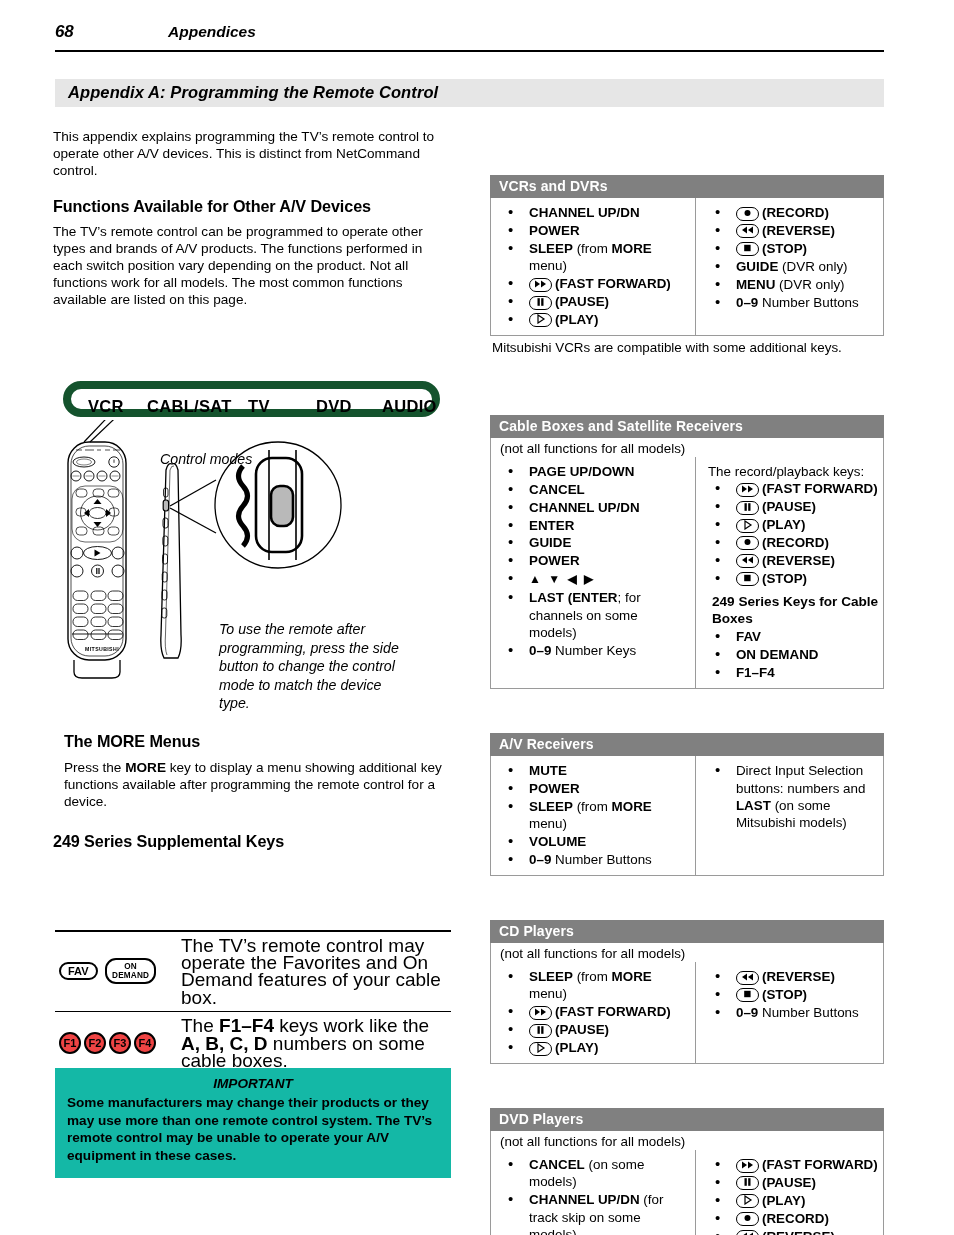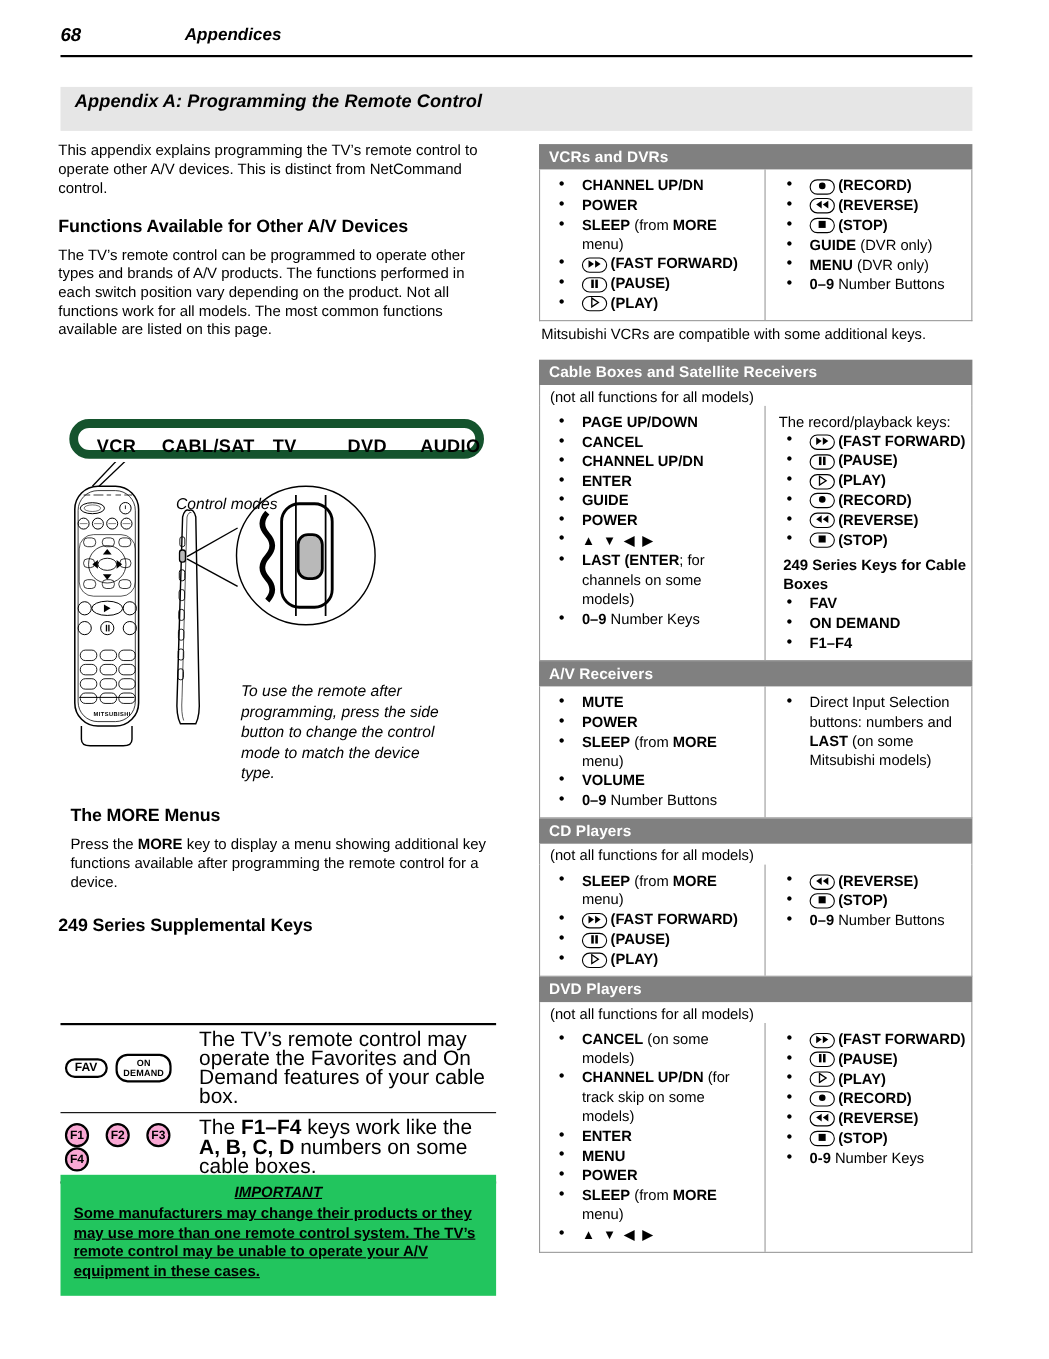--- a/index.html
+++ b/index.html
@@ -24,21 +24,21 @@
   #page-header .pg-title {
     position:absolute; left:113px; top:1px;
     font-size:15.5px; font-weight:bold; font-style:italic;
   }
   #page-header .rule {
     position:absolute; left:0; bottom:0; width:829px; height:2px; background:#000;
   }
 
   
   #appendix-bar {
-    position:absolute; left:55px; top:79px; width:829px; height:40px;
+    position:absolute; left:55px; top:79px; width:829px; height:28px;
     background:#e6e6e6;
   }
   #appendix-bar .txt {
     position:absolute; left:13px; top:4px;
     font-size:16.5px; font-weight:bold; font-style:italic; letter-spacing:0.1px;
   }
 
   
   #left-col { position:absolute; left:53px; top:128px; width:400px; }
   #right-col { position:absolute; left:490px; top:131px; width:394px; }
@@ -81,39 +81,39 @@
 
   .pillbtn {
     display:inline-block; border:2.2px solid #000; border-radius:11px;
     padding:1px 7px; font-size:11px; font-weight:bold; line-height:12px;
     text-align:center; vertical-align:middle; background:#fff;
   }
   .pillbtn.two { line-height:9px; padding:2px 5px; font-size:8.2px; letter-spacing:0.2px;}
   .circbtn {
     display:inline-block; width:22px; height:22px; border:2.2px solid #000;
     border-radius:50%; font-size:11px; font-weight:bold; line-height:18px;
-    text-align:center; vertical-align:middle; background:#f9a8d4; margin-right:15px;
+    text-align:center; vertical-align:middle; background:#ef4444; margin-right:3px;
   }
 
   
   #important-box {
     position:absolute; left:55px; top:1068px; width:396px; height:110px;
-    background:#22c55e; padding:8px 12px 0 12px;text-decoration:underline;
+    background:#14b8a6; padding:8px 12px 0 12px;
   }
   #important-box .ttl {
     text-align:center; font-size:13.6px; font-weight:bold; font-style:italic;
     margin-bottom:3px;
   }
   #important-box .bdy { font-size:13.6px; font-weight:bold; line-height:17.6px; }
 
   
   .dev-table { width:394px; margin-bottom:0; }
   .dev-head {
     background:#808080; color:#fff; font-size:14px; font-weight:bold;
-    padding:3px 9px 4px 9px; letter-spacing:0.1px;
+    padding:3px 9px 4px 9px; letter-spacing:0.1px;margin-top:44px;
   }
   .dev-body {
     border:1.5px solid #9a9a9a; border-top:none;
     display:flex;
     gap:16px;
   }
   .dev-note {
     border-left:1.5px solid #9a9a9a; border-right:1.5px solid #9a9a9a;
     font-size:13.4px; padding:3px 9px 1px 9px;
   }

